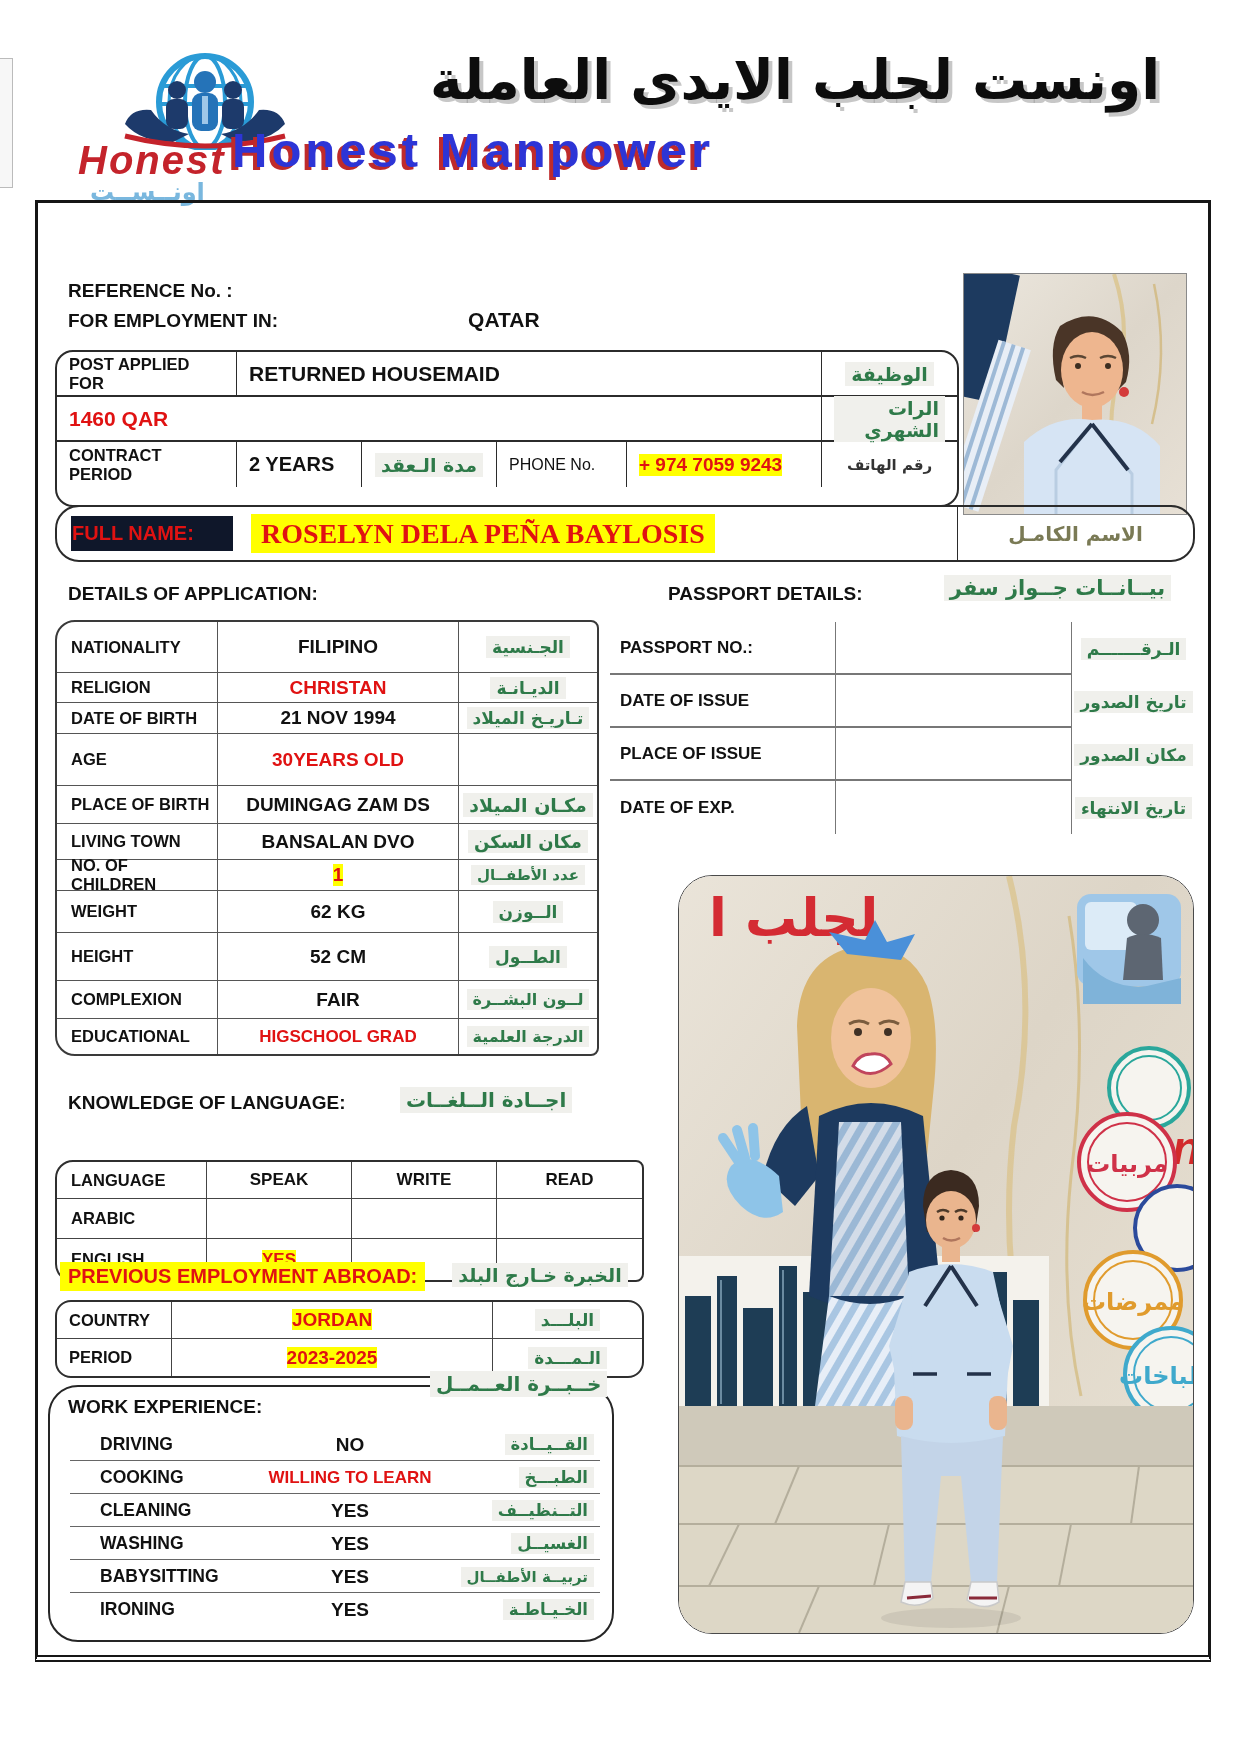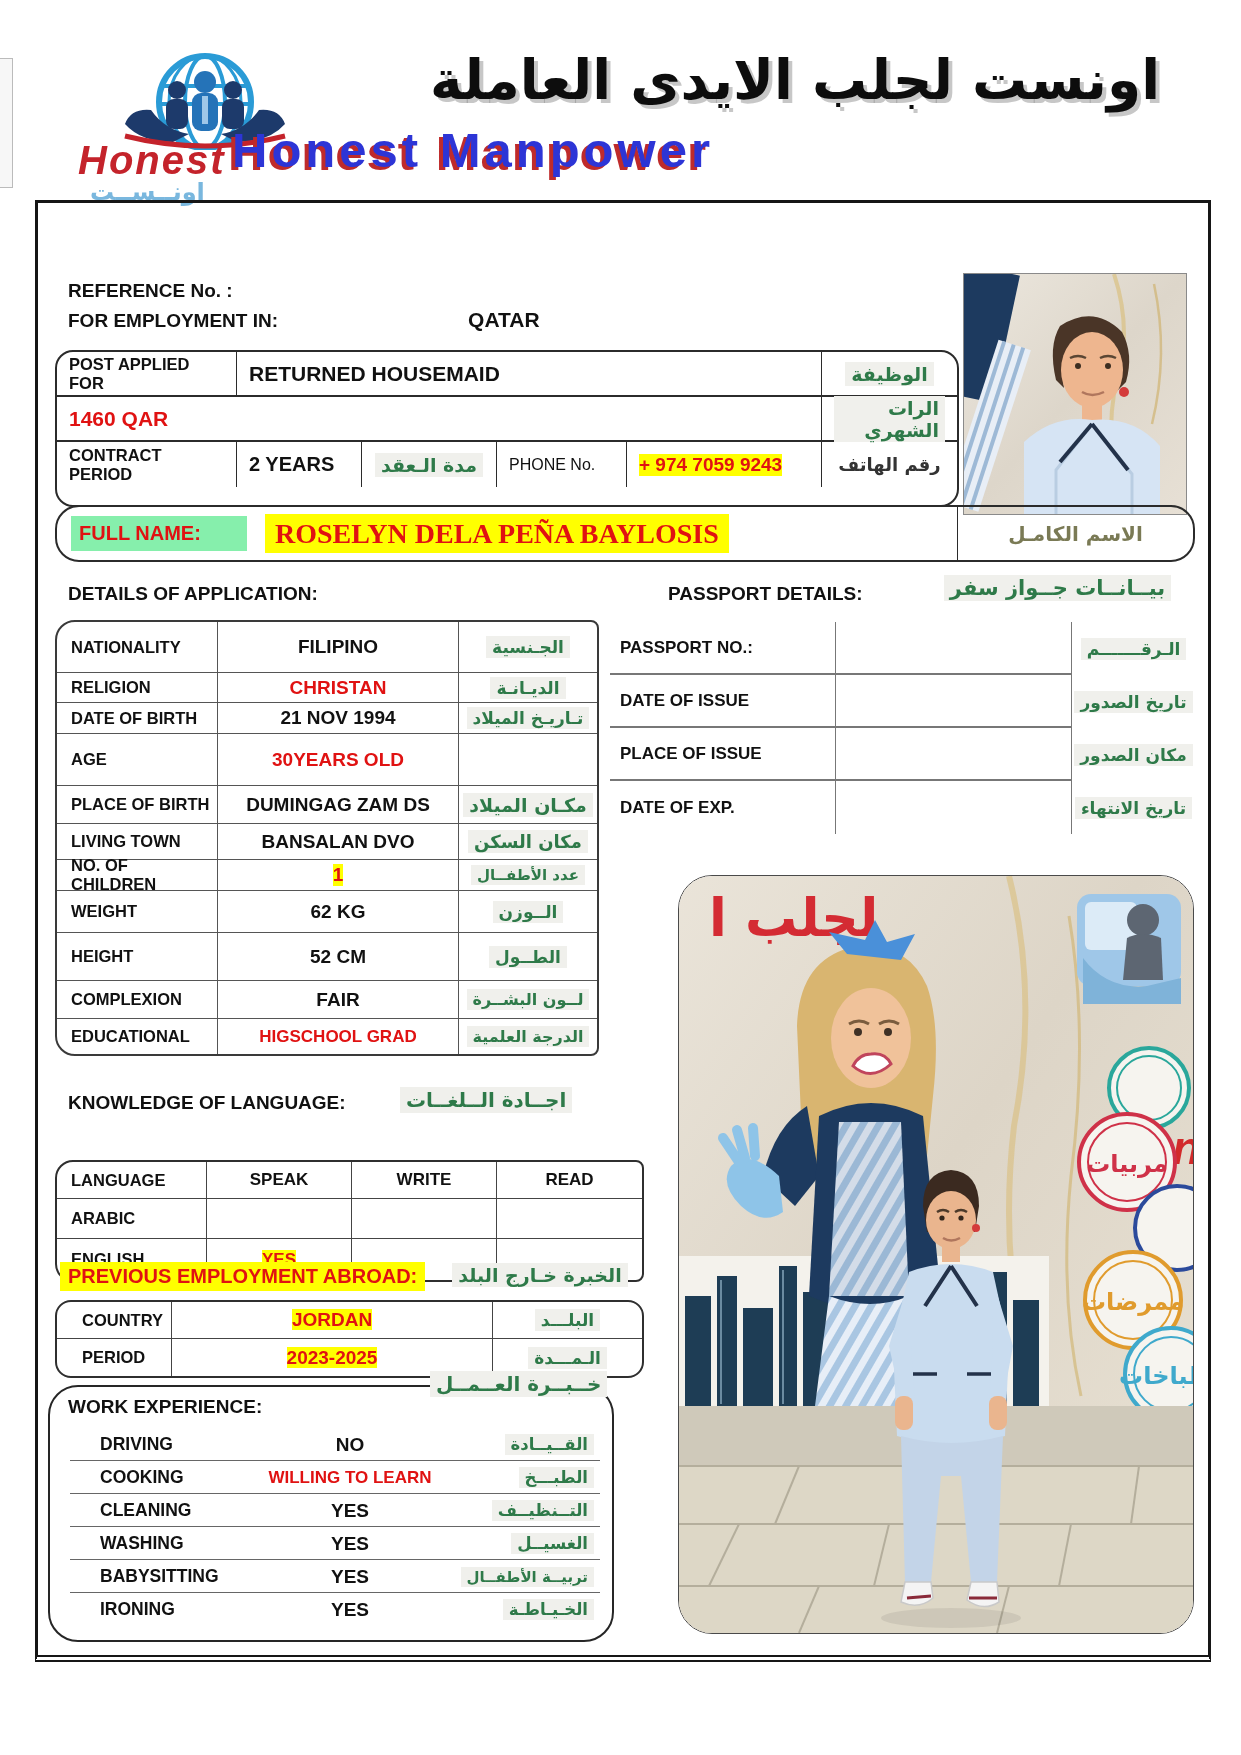--- a/index.html
+++ b/index.html
@@ -31,21 +31,21 @@
   .jrow:last-child{border-bottom:none;}
   .jcell{display:flex;align-items:center;box-sizing:border-box;border-right:1.5px solid #2b2b2b;padding:0 12px;}
   .jcell:last-child{border-right:none;}
   .jlab{width:180px;font-size:16.5px;font-weight:bold;}
   .jval{flex:1;font-size:21px;font-weight:bold;}
   .jar{width:135px;justify-content:center;font-size:19px;}
   .small-photo{left:963px;top:273px;width:222px;height:240px;border:1px solid #8a8a8a;overflow:hidden;}
   
   .fn-box{left:55px;top:505px;width:1140px;height:57px;border:2px solid #2b2b2b;border-radius:24px;
           display:flex;align-items:center;box-sizing:border-box;}
-  .fn-lab{margin-left:14px;width:160px;font-size:20px;font-weight:bold;color:#e01212;background:#86efac;padding:6px 8px;}
+  .fn-lab{margin-left:14px;width:160px;font-size:20px;font-weight:bold;color:#e01212;background:#0f172a;padding:6px 1px;}
   .fn-name{margin-left:18px;flex:1;font-family:"Liberation Serif",serif;font-size:28px;font-weight:bold;color:#e01212;}
   .fn-name span{background:#ffff00;padding:4px 10px;}
   .fn-div{width:0;height:100%;border-left:1.5px solid #2b2b2b;}
   .fn-ar{width:235px;text-align:center;font-size:20px;color:#7a7a55;font-weight:bold;}
   
   .sec-title{font-size:19px;font-weight:bold;}
   
   .details-table{left:55px;top:620px;width:540px;border:2px solid #3a3a3a;border-radius:20px 8px 8px 20px;overflow:hidden;}
   .drow{display:flex;border-bottom:1.5px solid #555;box-sizing:border-box;align-items:center;}
   .drow:last-child{border-bottom:none;}
@@ -65,21 +65,21 @@
   .lrow:last-child{border-bottom:none;}
   .lc{align-self:stretch;display:flex;align-items:center;border-right:1.5px solid #444;box-sizing:border-box;font-weight:bold;}
   .lc:last-child{border-right:none;}
   .lc0{width:150px;padding-left:14px;font-size:16.5px;}
   .lc1,.lc2,.lc3{width:145px;justify-content:center;font-size:17px;}
   
   .prev-title{left:60px;top:1262px;font-size:20px;font-weight:bold;color:#e01212;background:#ffff00;padding:3px 8px;}
   .prev-table{left:55px;top:1300px;width:585px;border:2px solid #2f2f2f;border-radius:16px;overflow:hidden;}
   .vrow{display:flex;height:37px;align-items:center;border-bottom:1.5px solid #444;box-sizing:border-box;}
   .vrow:last-child{border-bottom:none;}
-  .vlab{width:115px;padding-left:25px;font-size:16.5px;font-weight:bold;align-self:stretch;display:flex;align-items:center;border-right:1.5px solid #444;box-sizing:border-box;}
+  .vlab{width:115px;padding-left:12px;font-size:16.5px;font-weight:bold;align-self:stretch;display:flex;align-items:center;border-right:1.5px solid #444;box-sizing:border-box;}
   .vval{width:320px;text-align:center;font-size:19px;font-weight:bold;}
   .var{flex:1;text-align:center;font-size:17px;border-left:1.5px solid #444;align-self:stretch;display:flex;align-items:center;justify-content:center;}
   
   .work-box{left:48px;top:1385px;width:562px;height:253px;border:2px solid #262626;border-radius:30px;}
   .work-title{left:68px;top:1396px;font-size:19px;font-weight:bold;}
   .work-ar{left:430px;top:1372px;z-index:3;font-size:20px;}
   .wrows{left:60px;top:1428px;width:540px;}
   .wrow{display:flex;align-items:center;position:relative;height:33px;}
   .wrow:not(:last-child)::after{content:'';position:absolute;left:10px;right:0;bottom:0;border-bottom:1.8px solid #666;}
   .wlab{width:185px;padding-left:40px;font-size:17.5px;font-weight:bold;box-sizing:border-box;}
@@ -144,21 +144,21 @@
     <div class="jrow">
       <div class="jcell jlab">CONTRACT PERIOD</div>
       <div class="jcell" style="width:125px;font-size:20px;font-weight:bold;">2 YEARS</div>
       <div class="jcell ar green" style="width:135px;justify-content:center;font-size:19px;">
           <span class="arbg">مدة الـعقد</span>
         </div>
       <div class="jcell" style="width:130px;font-size:16px;">PHONE No.</div>
       <div class="jcell red" style="width:195px;font-size:19px;font-weight:bold;">
           <span class="hl">+ 974 7059 9243</span>
         </div>
-      <div class="jcell ar" style="flex:1;justify-content:center;font-size:18px;font-weight:bold;color:#333;">رقم الهاتف</div>
+      <div class="jcell ar" style="flex:1;justify-content:center;font-size:15px;font-weight:bold;color:#333;">رقم الهاتف</div>
     </div>
   </div>
 
   <div class="abs small-photo">
     <svg width="222" height="240" viewBox="0 0 222 240">
       <defs>
         <linearGradient id="marble1" x1="0" y1="0" x2="1" y2="1">
           <stop offset="0" stop-color="#ece7de"></stop>
             <stop offset="0.5" stop-color="#ddd6ca"></stop>
             <stop offset="1" stop-color="#e7e0d5"></stop>

